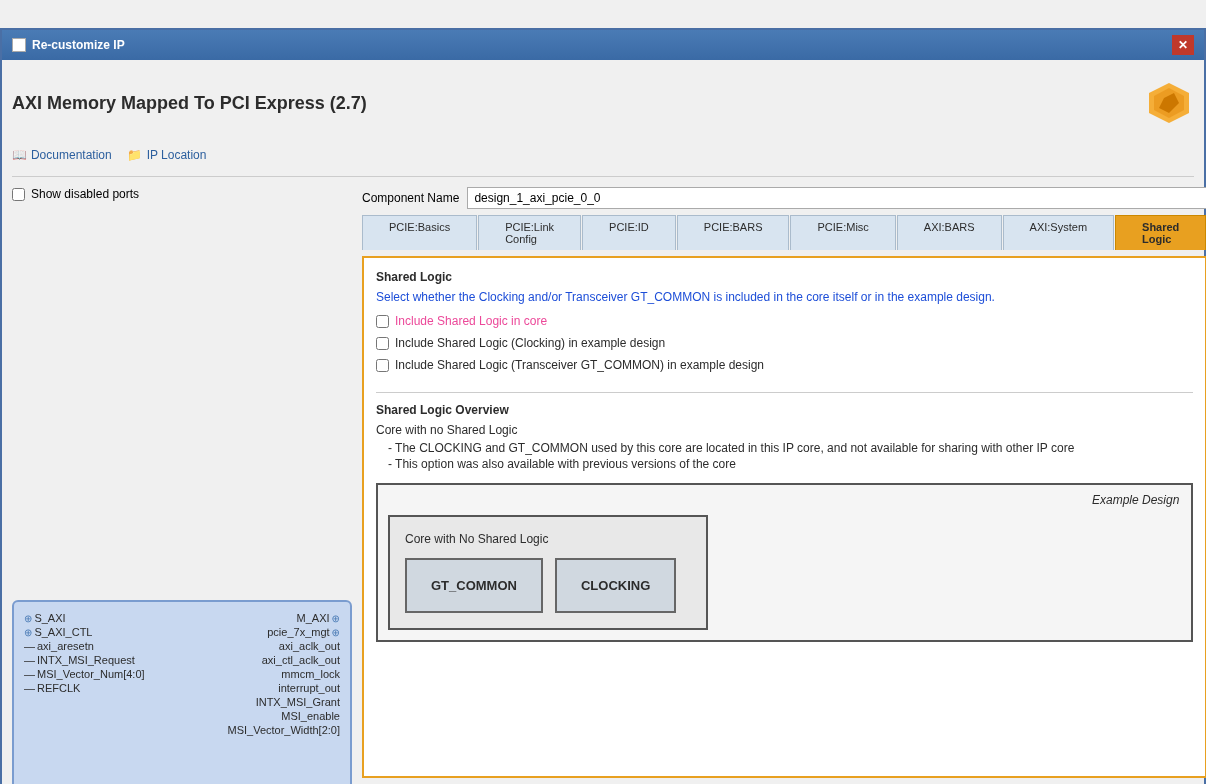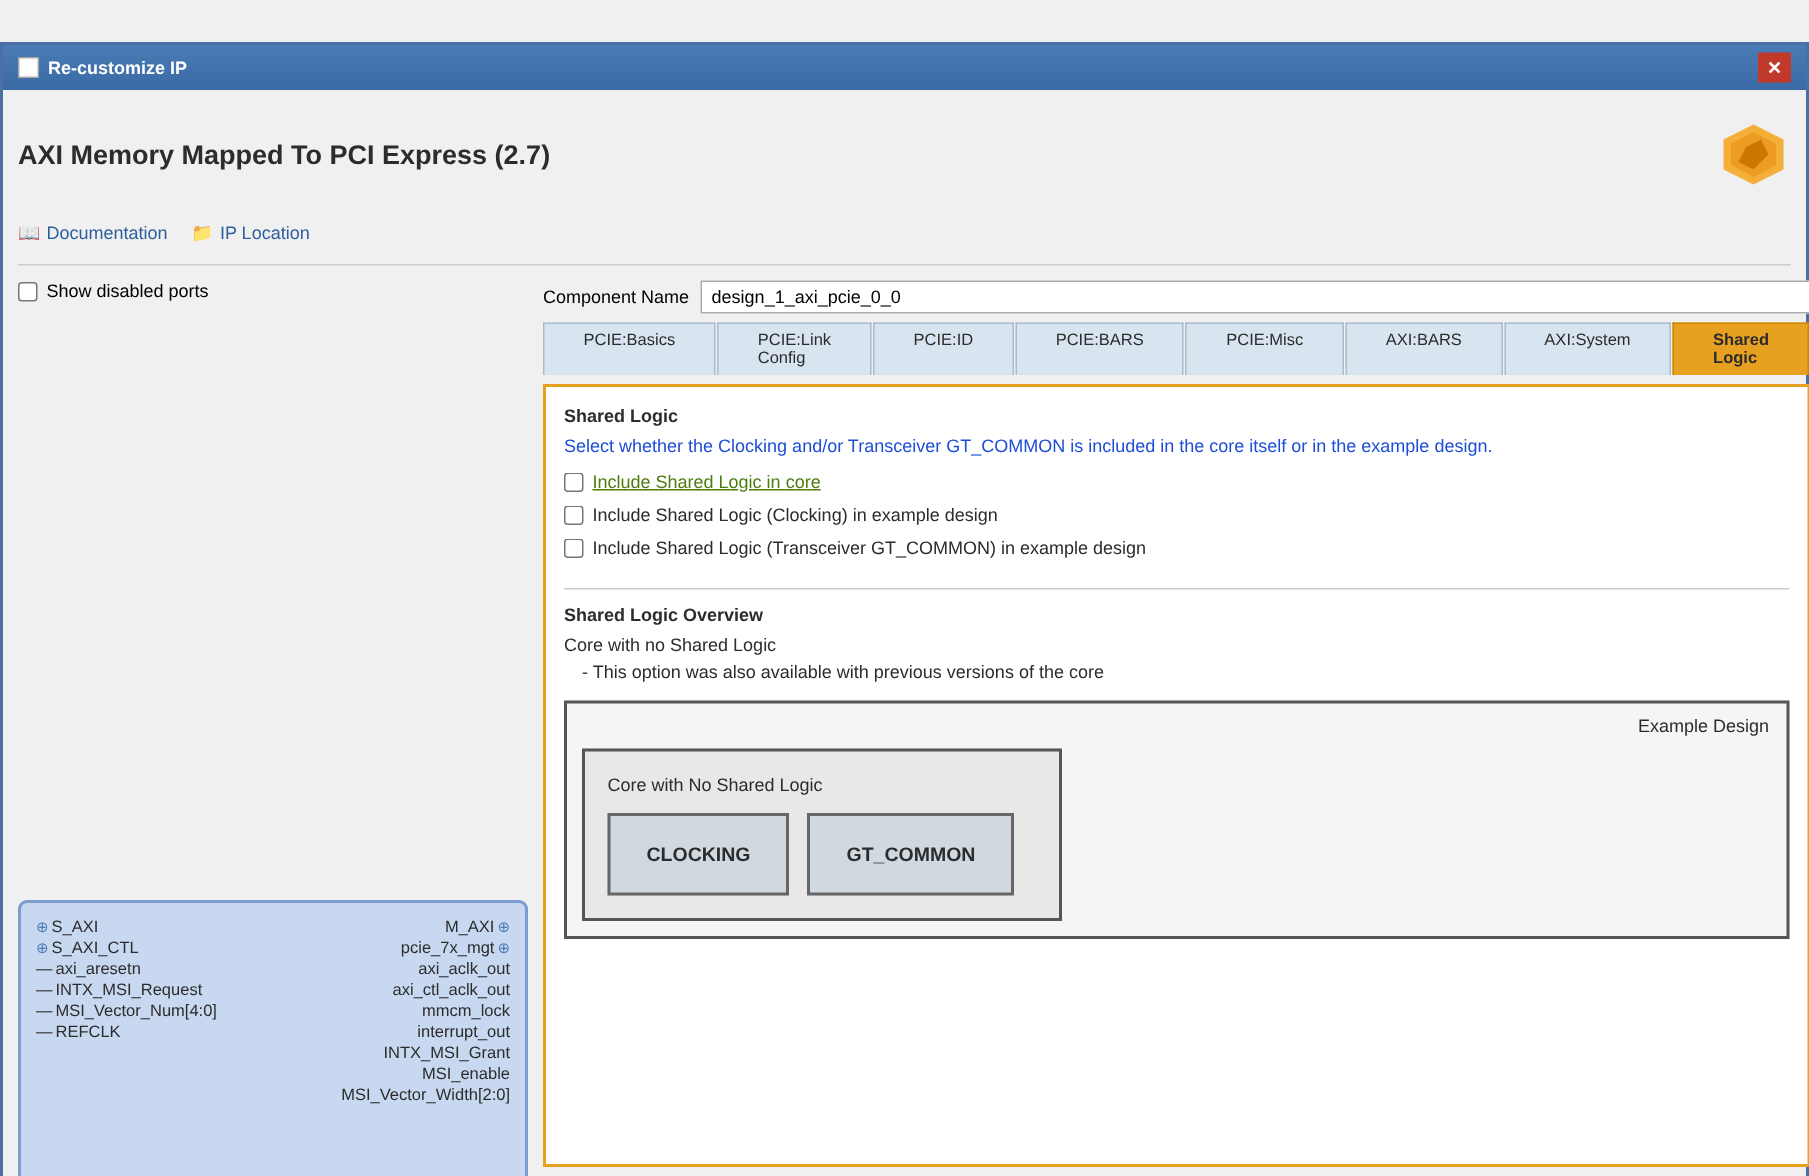--- a/index.html
+++ b/index.html
@@ -240,22 +240,21 @@
       margin-bottom: 10px;
     }
     .checkbox-row {
       display: flex;
       align-items: center;
       gap: 6px;
       margin-bottom: 8px;
       font-size: 12px;
     }
     .checkbox-row label {
-      color: #4d7c0f;
-      text-decoration: underline;
+      color: #ec4899;
       cursor: pointer;
     }
     .checkbox-row label.no-underline {
       color: #2c2c2c;
       text-decoration: none;
     }
 
     
     .overview-section {
       border-top: 1px solid #ccc;
@@ -280,20 +279,21 @@
       padding: 10px;
       margin-top: 12px;
       position: relative;
     }
     .example-design-title {
       position: absolute;
       top: 8px;
       right: 12px;
       font-size: 12px;
       color: #2c2c2c;
+      font-style: italic;
     }
     .core-box {
       border: 2px solid #555;
       background: #e8e8e8;
       padding: 15px;
       margin-top: 20px;
       width: 320px;
     }
     .core-box-title {
       font-size: 12px;
@@ -530,29 +530,30 @@
             </div>
             <div class="checkbox-row">
               <input type="checkbox" style="">
               <label class="no-underline">Include Shared Logic (Transceiver GT_COMMON) in example design</label>
             </div>
           </div>
 
           <div class="overview-section">
             <div class="section-title">Shared Logic Overview</div>
             <div class="overview-text">Core with no Shared Logic</div>
+            <div class="bullet-text">- The CLOCKING and GT_COMMON used by this core are located in this IP core, and not available for sharing with other IP core</div>
             <div class="bullet-text">- This option was also available with previous versions of the core</div>
 
             <div class="example-design-container">
               <span class="example-design-title">Example Design</span>
               <div class="core-box">
                 <div class="core-box-title">Core with No Shared Logic</div>
                 <div class="core-buttons">
+                  <div class="core-btn">GT_COMMON</div>
                   <div class="core-btn">CLOCKING</div>
-                  <div class="core-btn">GT_COMMON</div>
                 </div>
               </div>
             </div>
           </div>
         </div>
 
         <div class="bottom-scroll"></div>
       </div>
     </div>
 

